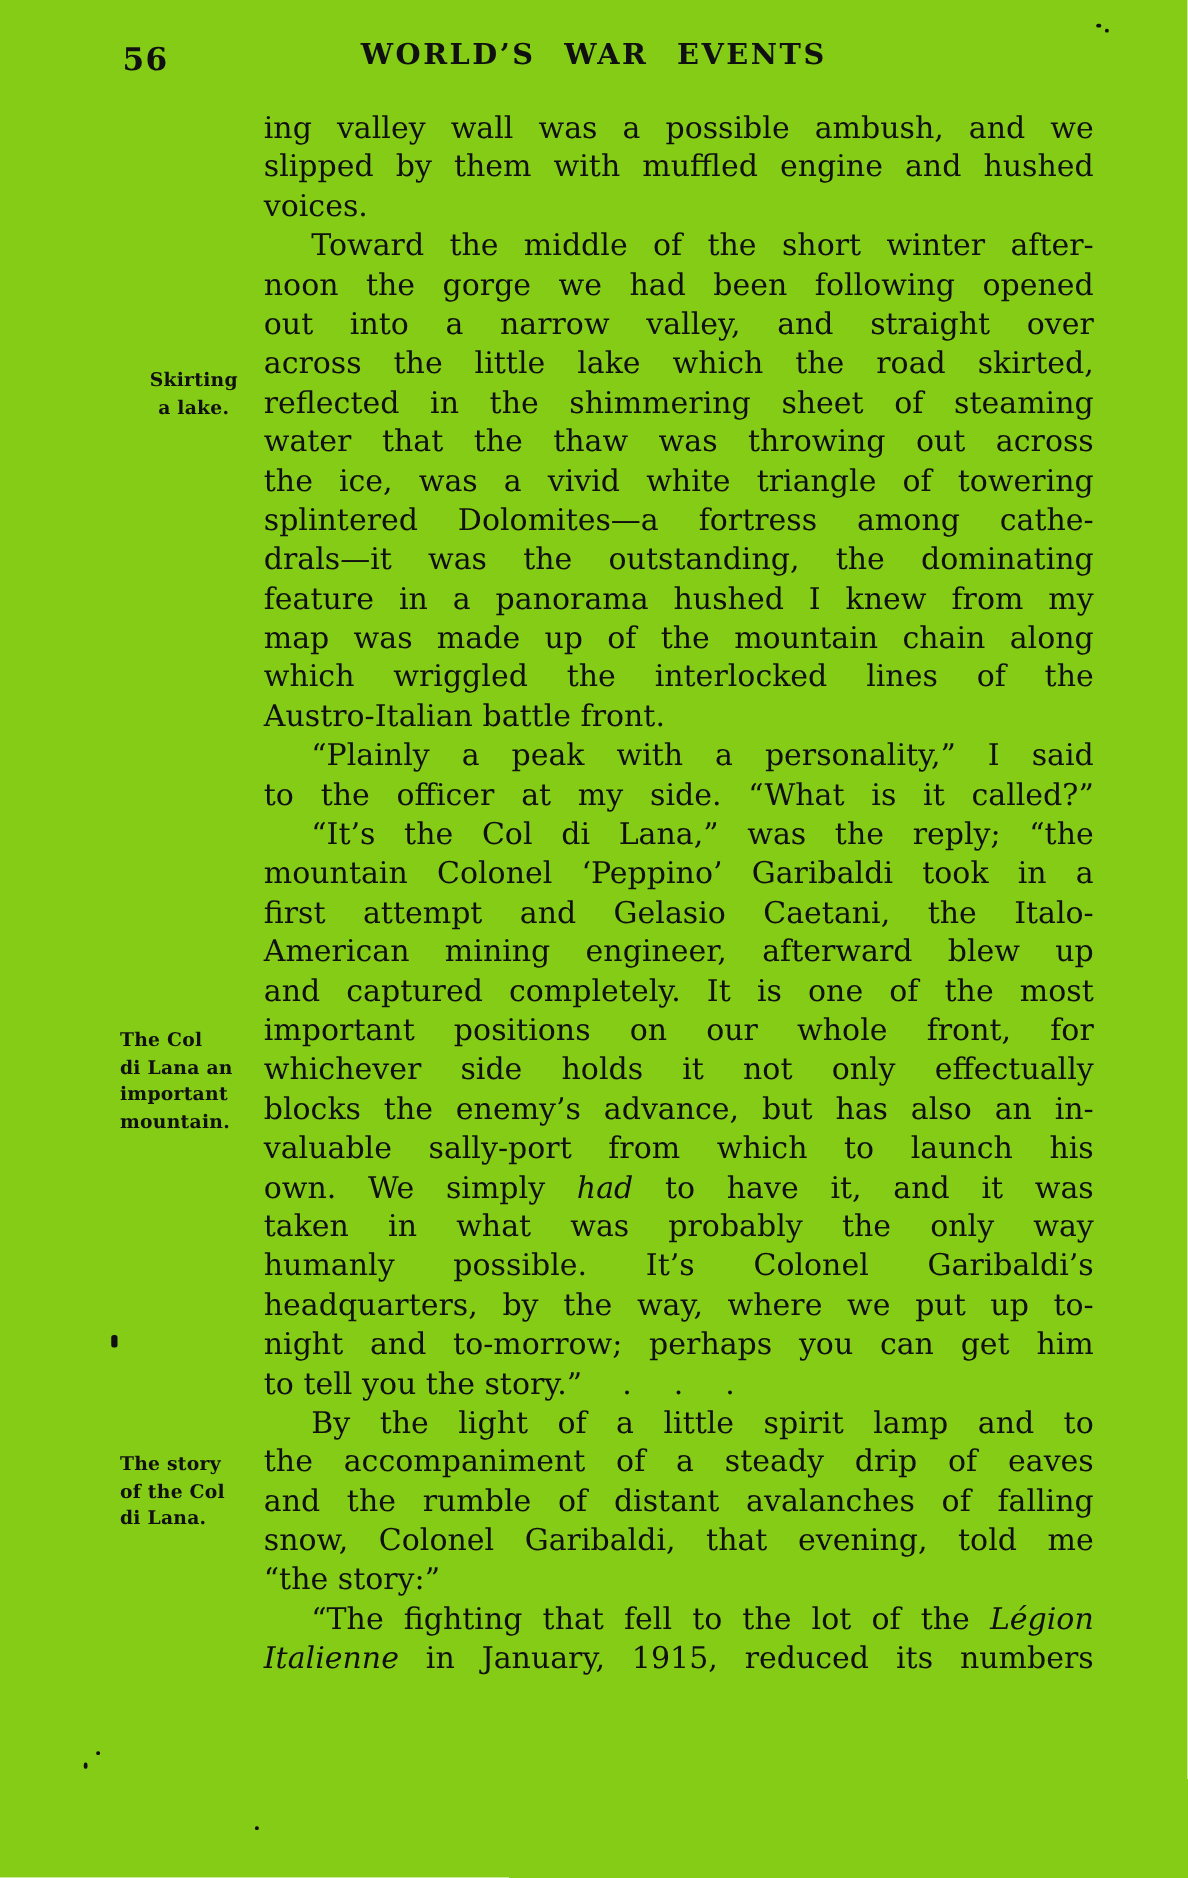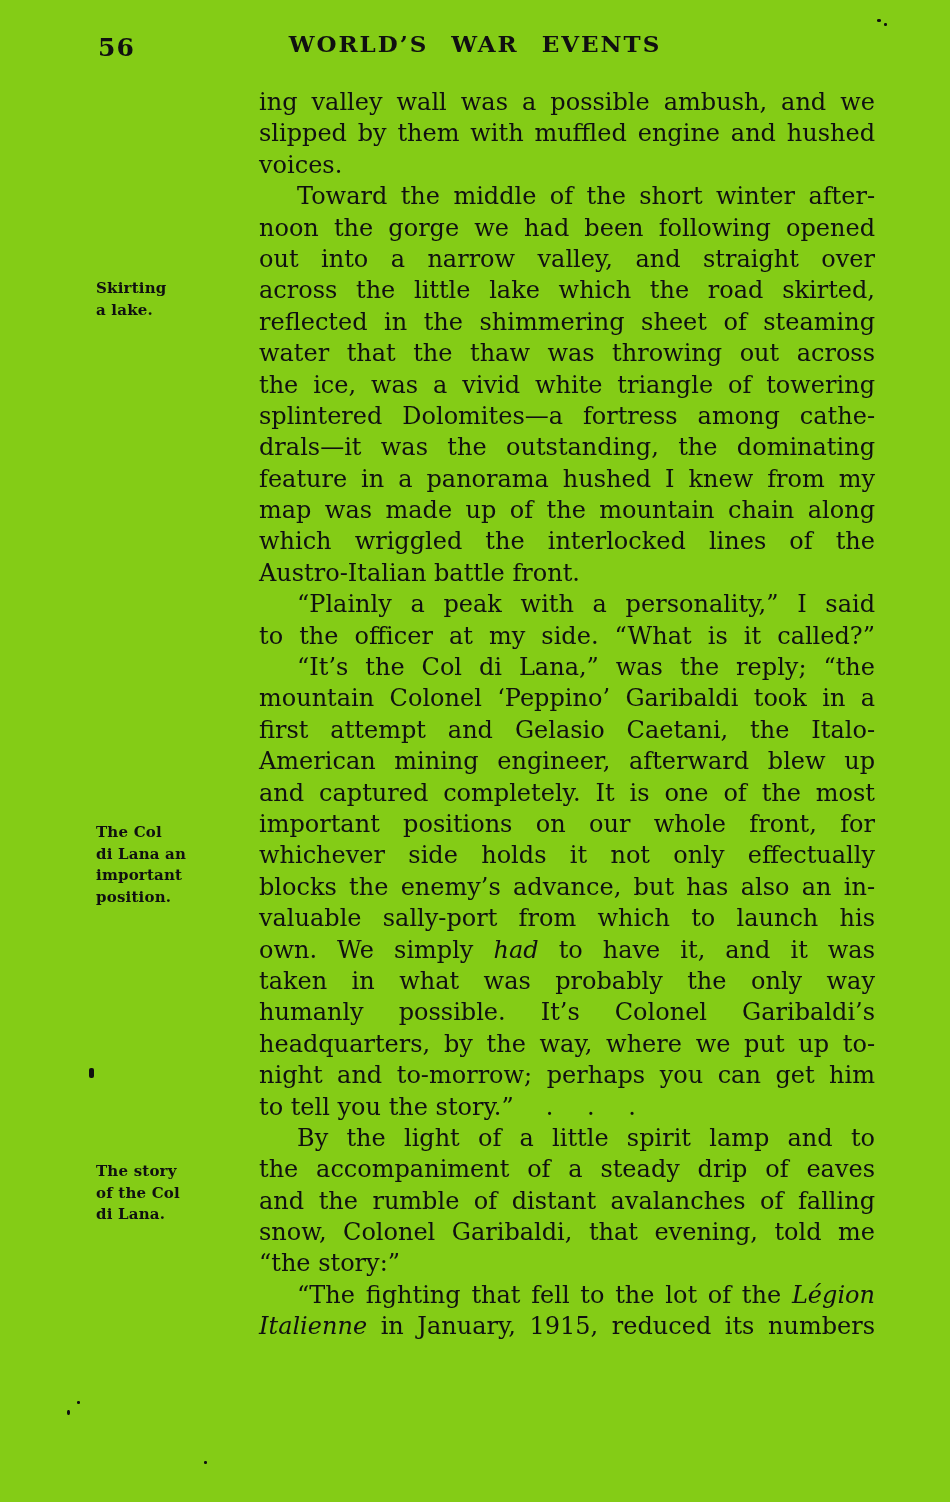--- a/index.html
+++ b/index.html
@@ -23,31 +23,30 @@
   }
   .bodytext{
     position:absolute;left:211px;top:87px;width:664px;
     font-size:24px;line-height:31.4px;
   }
   .ln{
     height:31.4px;
     text-align:justify;
     text-align-last:justify;
     white-space:nowrap;
-    margin-left:48px;
   }
   .ln.end{text-align-last:left;}
   .ln.ind{text-indent:38px;}
   .dots{margin-left:32px;word-spacing:26px;}
   .note{
     position:absolute;left:96px;width:118px;
     font-size:15px;font-weight:bold;line-height:21.5px;
     letter-spacing:0.2px;
   }
-  .n1{top:278px;}
+  .n1{top:294px;text-align:center;}
   .n2{top:822px;}
   .n3{top:1161px;}
   .speck{position:absolute;background:#101010;border-radius:40%;}
 </style>
 </head>
 <body>
 
 <div class="page">
 
   <span class="pagenum">56</span>
@@ -55,21 +54,21 @@
 
   <aside class="note n1">
     <div>Skirting</div>
     <div>a lake.</div>
   </aside>
 
   <aside class="note n2">
     <div>The Col</div>
     <div>di Lana an</div>
     <div>important</div>
-    <div>position.</div>
+    <div>mountain.</div>
   </aside>
 
   <aside class="note n3">
     <div>The story</div>
     <div>of the Col</div>
     <div>di Lana.</div>
   </aside>
 
   <main class="bodytext">
     <div class="ln"><span>ing valley wall was a possible ambush, and we</span></div>

